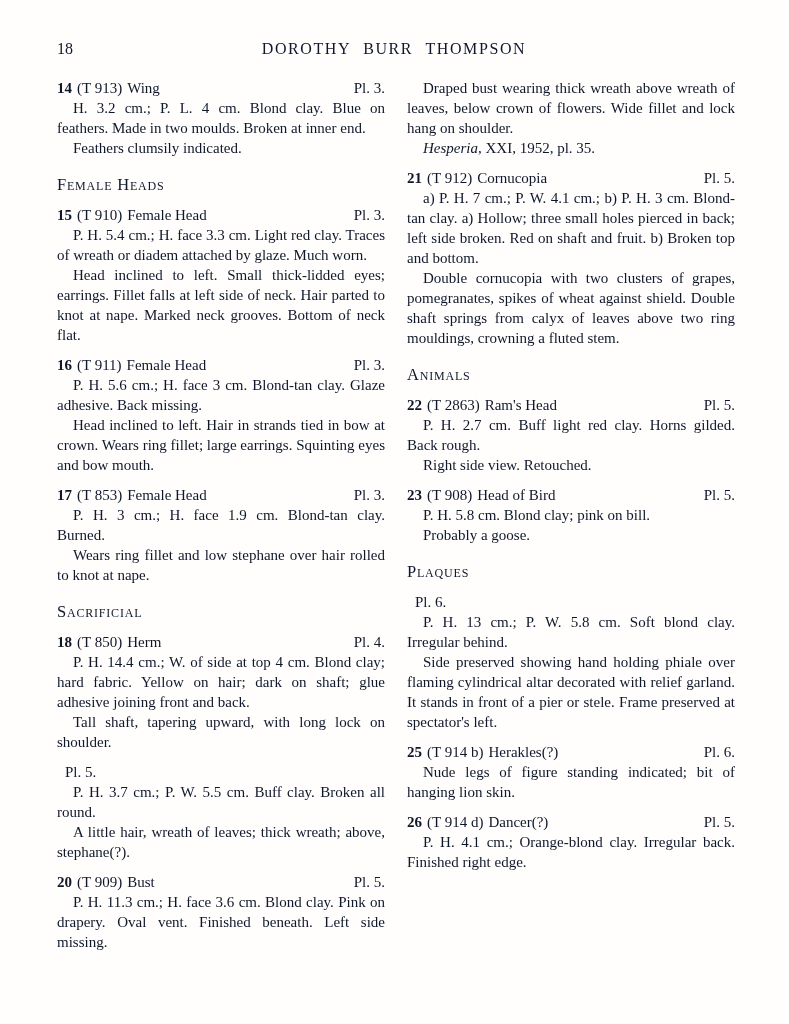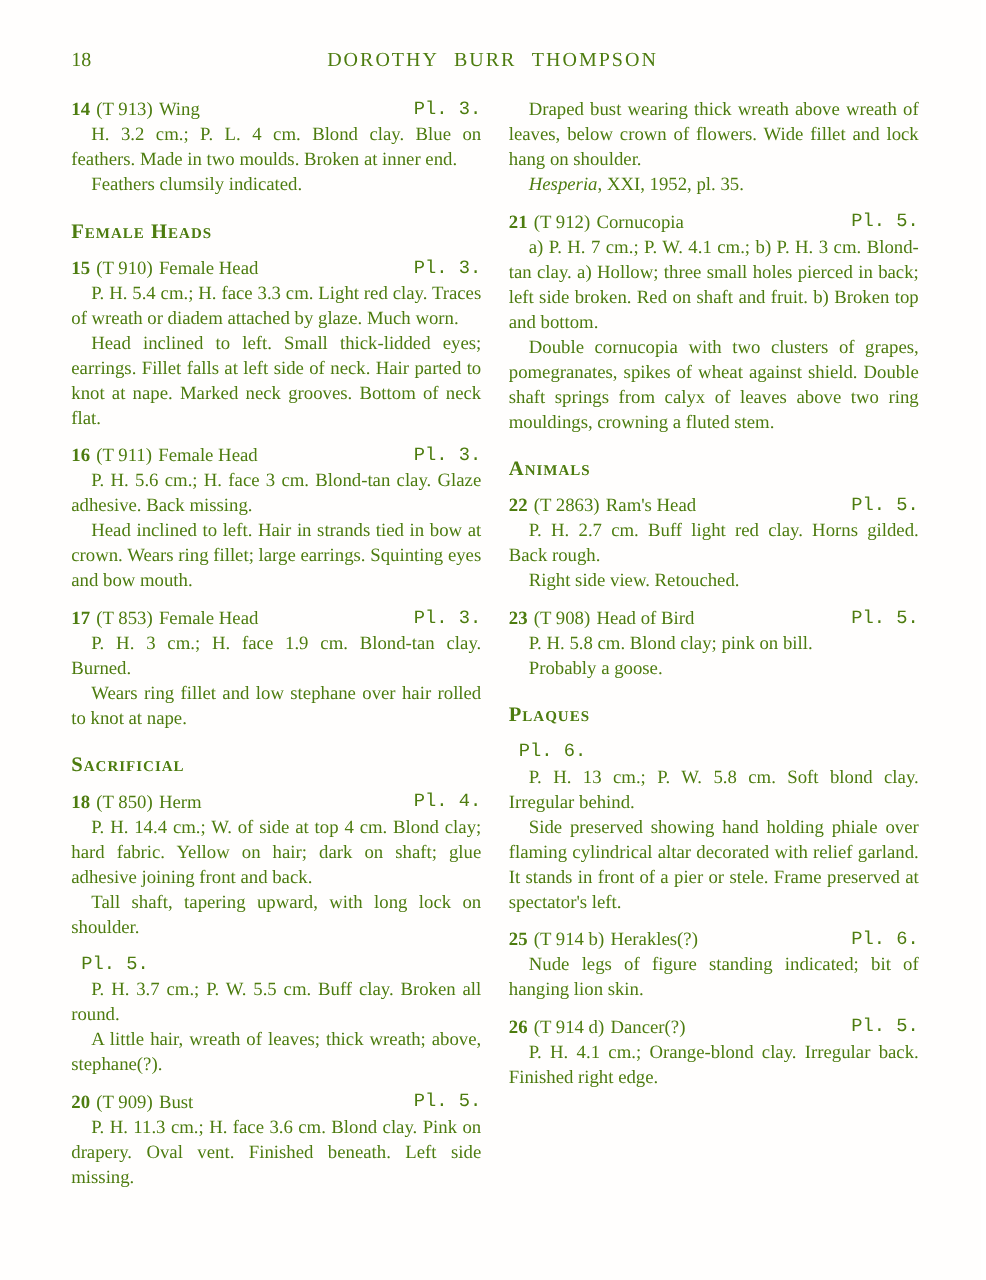--- a/index.html
+++ b/index.html
@@ -1,43 +1,43 @@
 <!DOCTYPE html>
 <html><head>
 <meta charset="utf-8">
 <style>
   * { margin:0; padding:0; box-sizing:border-box; }
   html,body { background:#ffffff; }
   body { width:789px; height:1024px; font-family:"Liberation Serif","DejaVu Serif",serif; }
   .page {
     position:relative; width:785px; height:1024px;
-    background:#fffefd; color:#4d7c0f; overflow:hidden;
+    background:#fffefd; color:#0f172a; overflow:hidden;
   }
   .page-header { position:absolute; top:40px; left:57px; right:54px; height:22px; }
   .page-number { position:absolute; left:0; top:0; font-size:16px; }
   .running-title {
     display:block; text-align:center; font-size:16px;
     letter-spacing:1.6px; word-spacing:7px;
   }
   .columns {
     position:absolute; top:78px; left:57px; width:678px;
     display:flex; gap:22px;
   }
   .col { width:328px; font-size:15px; line-height:20px; text-align:justify; }
   .para { text-indent:16px; }
   .entry { margin-top:10px; }
   .col > .entry:first-child, .col > .cont:first-child { margin-top:0; }
   .section-heading {
     margin-top:17px; margin-bottom:3px;
-    font-variant:small-caps; font-size:16.5px; letter-spacing:0.8px;font-weight:bold;
+    font-variant:small-caps; font-size:16.5px; letter-spacing:0.8px;
   }
   .entry-head { display:flex; justify-content:space-between; text-align:center; }
   .entry-num { font-weight:bold; }
   .cat { margin:0 5px; }
-  .plate { margin-left:8px; white-space:nowrap;font-family:Liberation Mono, monospace; }
+  .plate { margin-left:8px; white-space:nowrap; }
   i { font-style:italic; }
 </style>
 </head>
 <body>
 
 <div class="page">
   <header class="page-header">
     <span class="page-number">18</span>
     <span class="running-title">DOROTHY BURR THOMPSON</span>
   </header>

